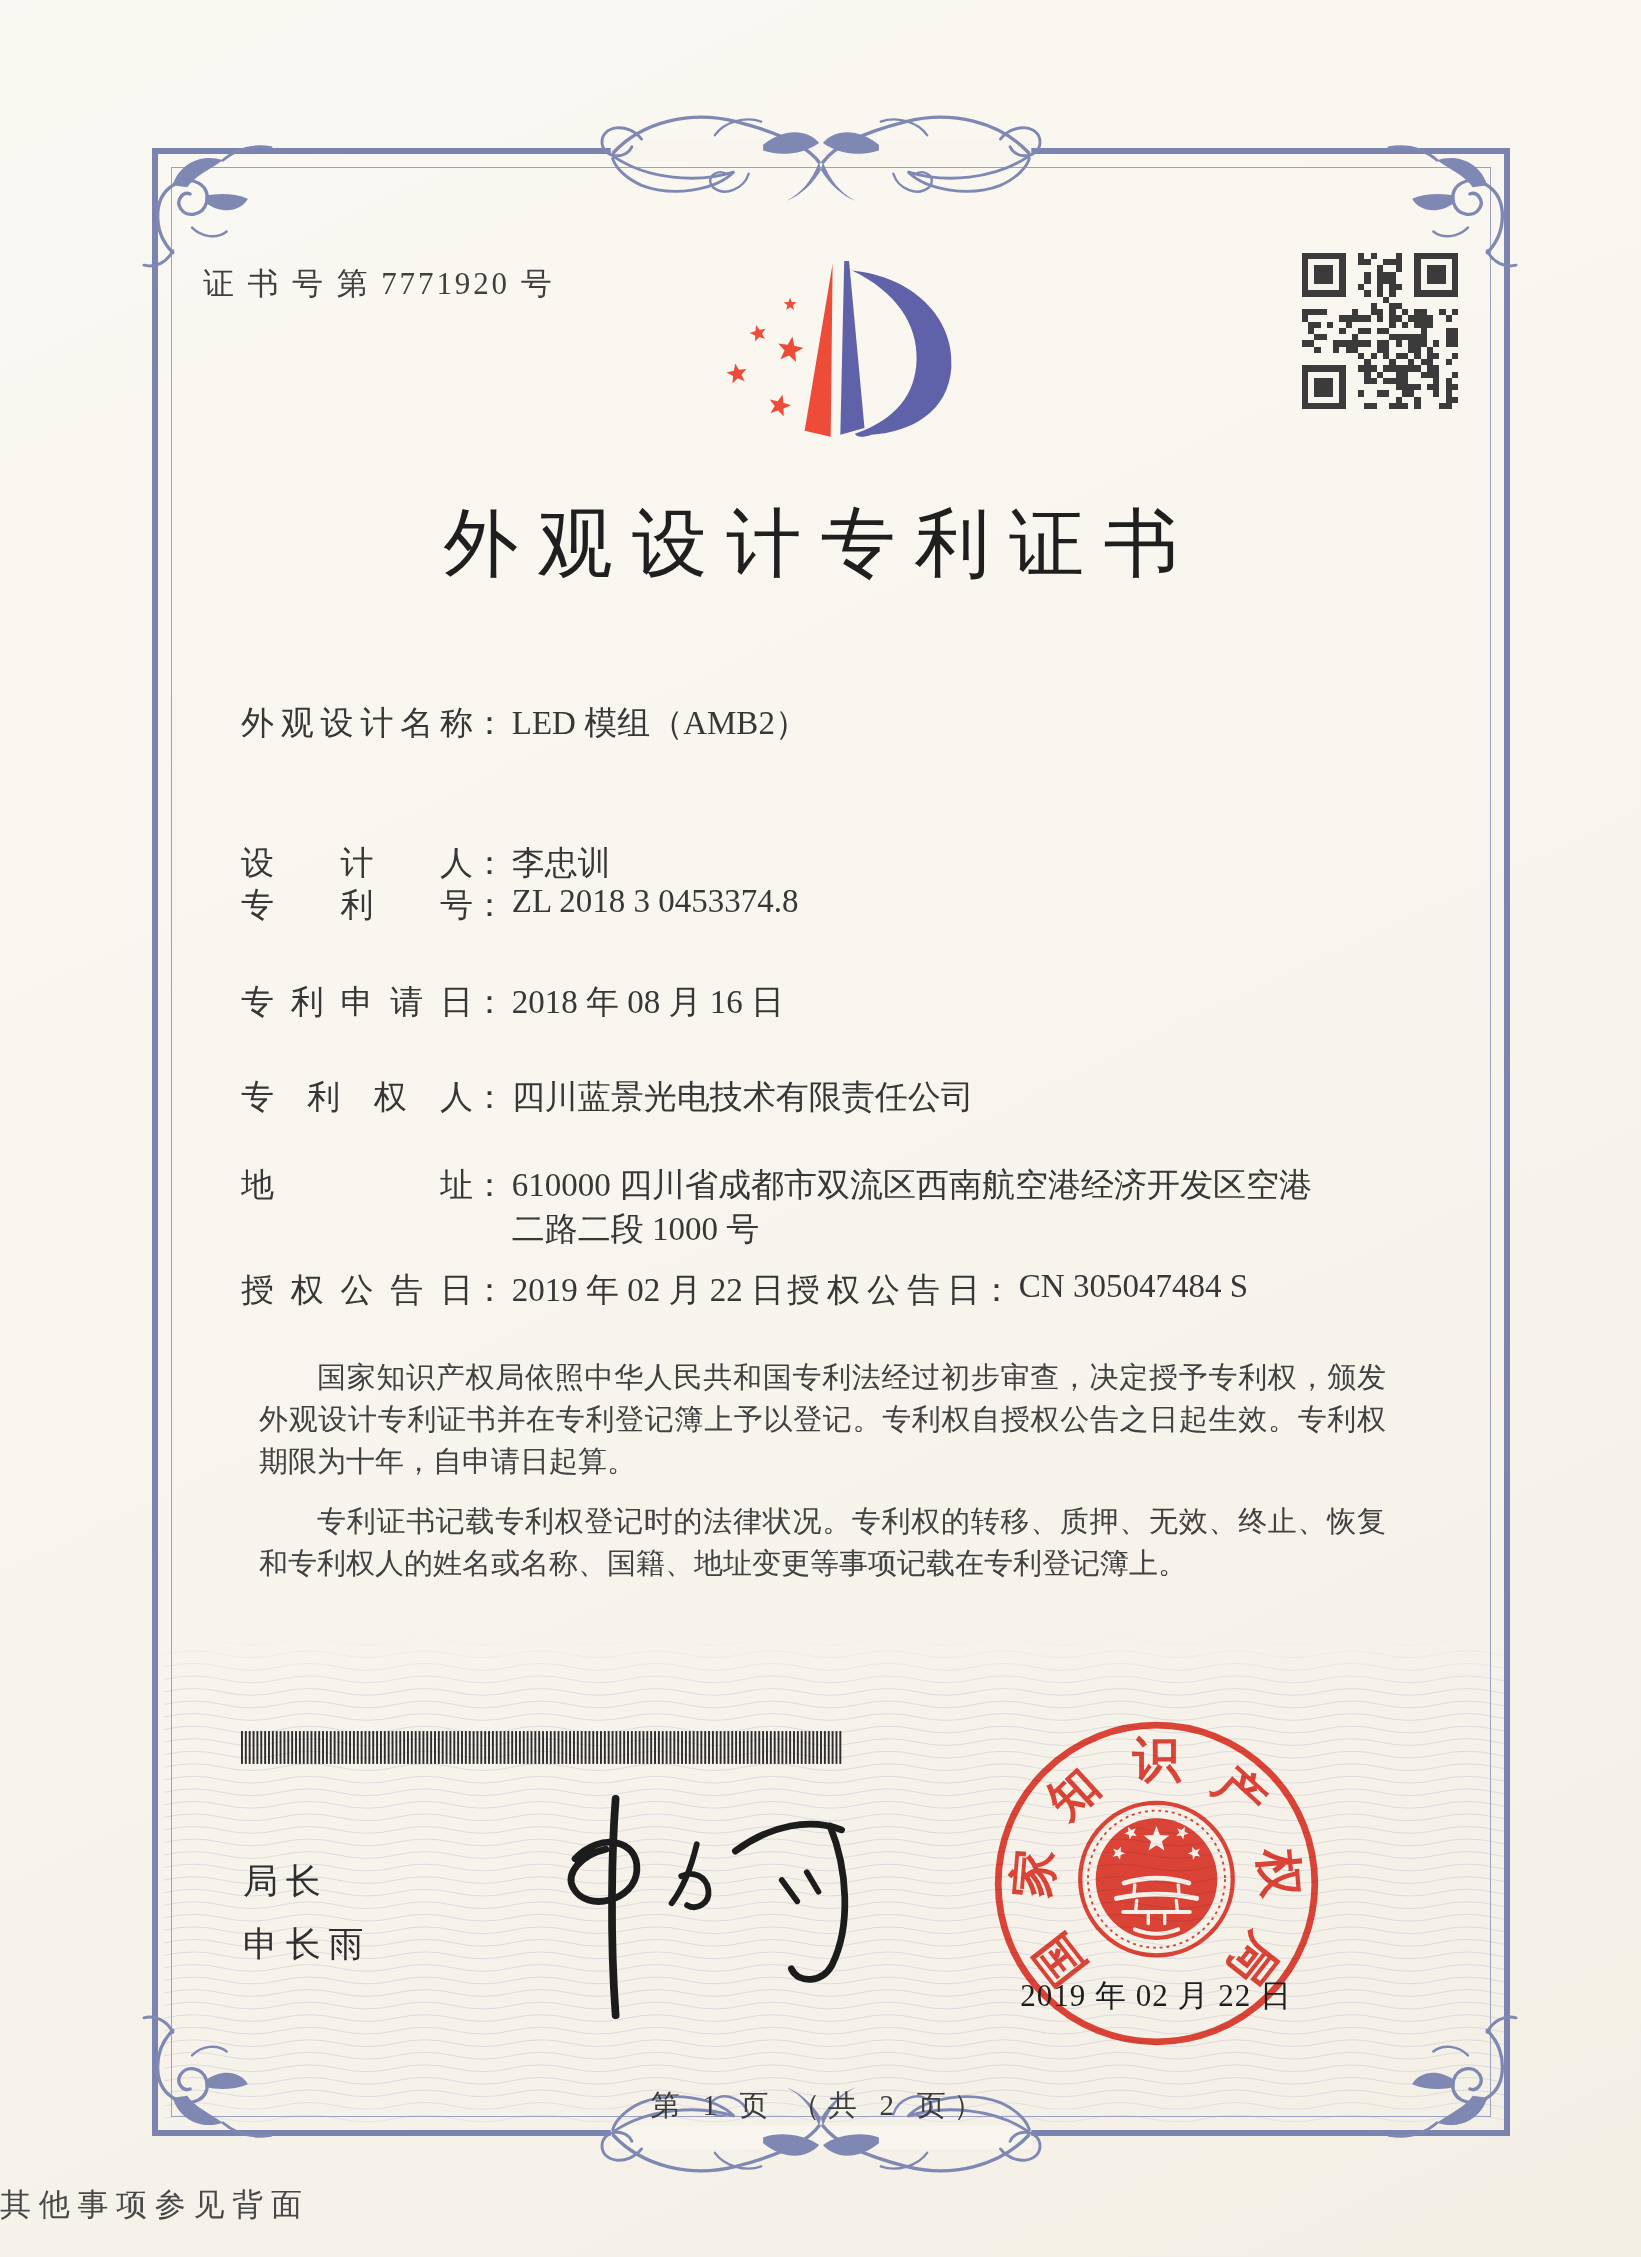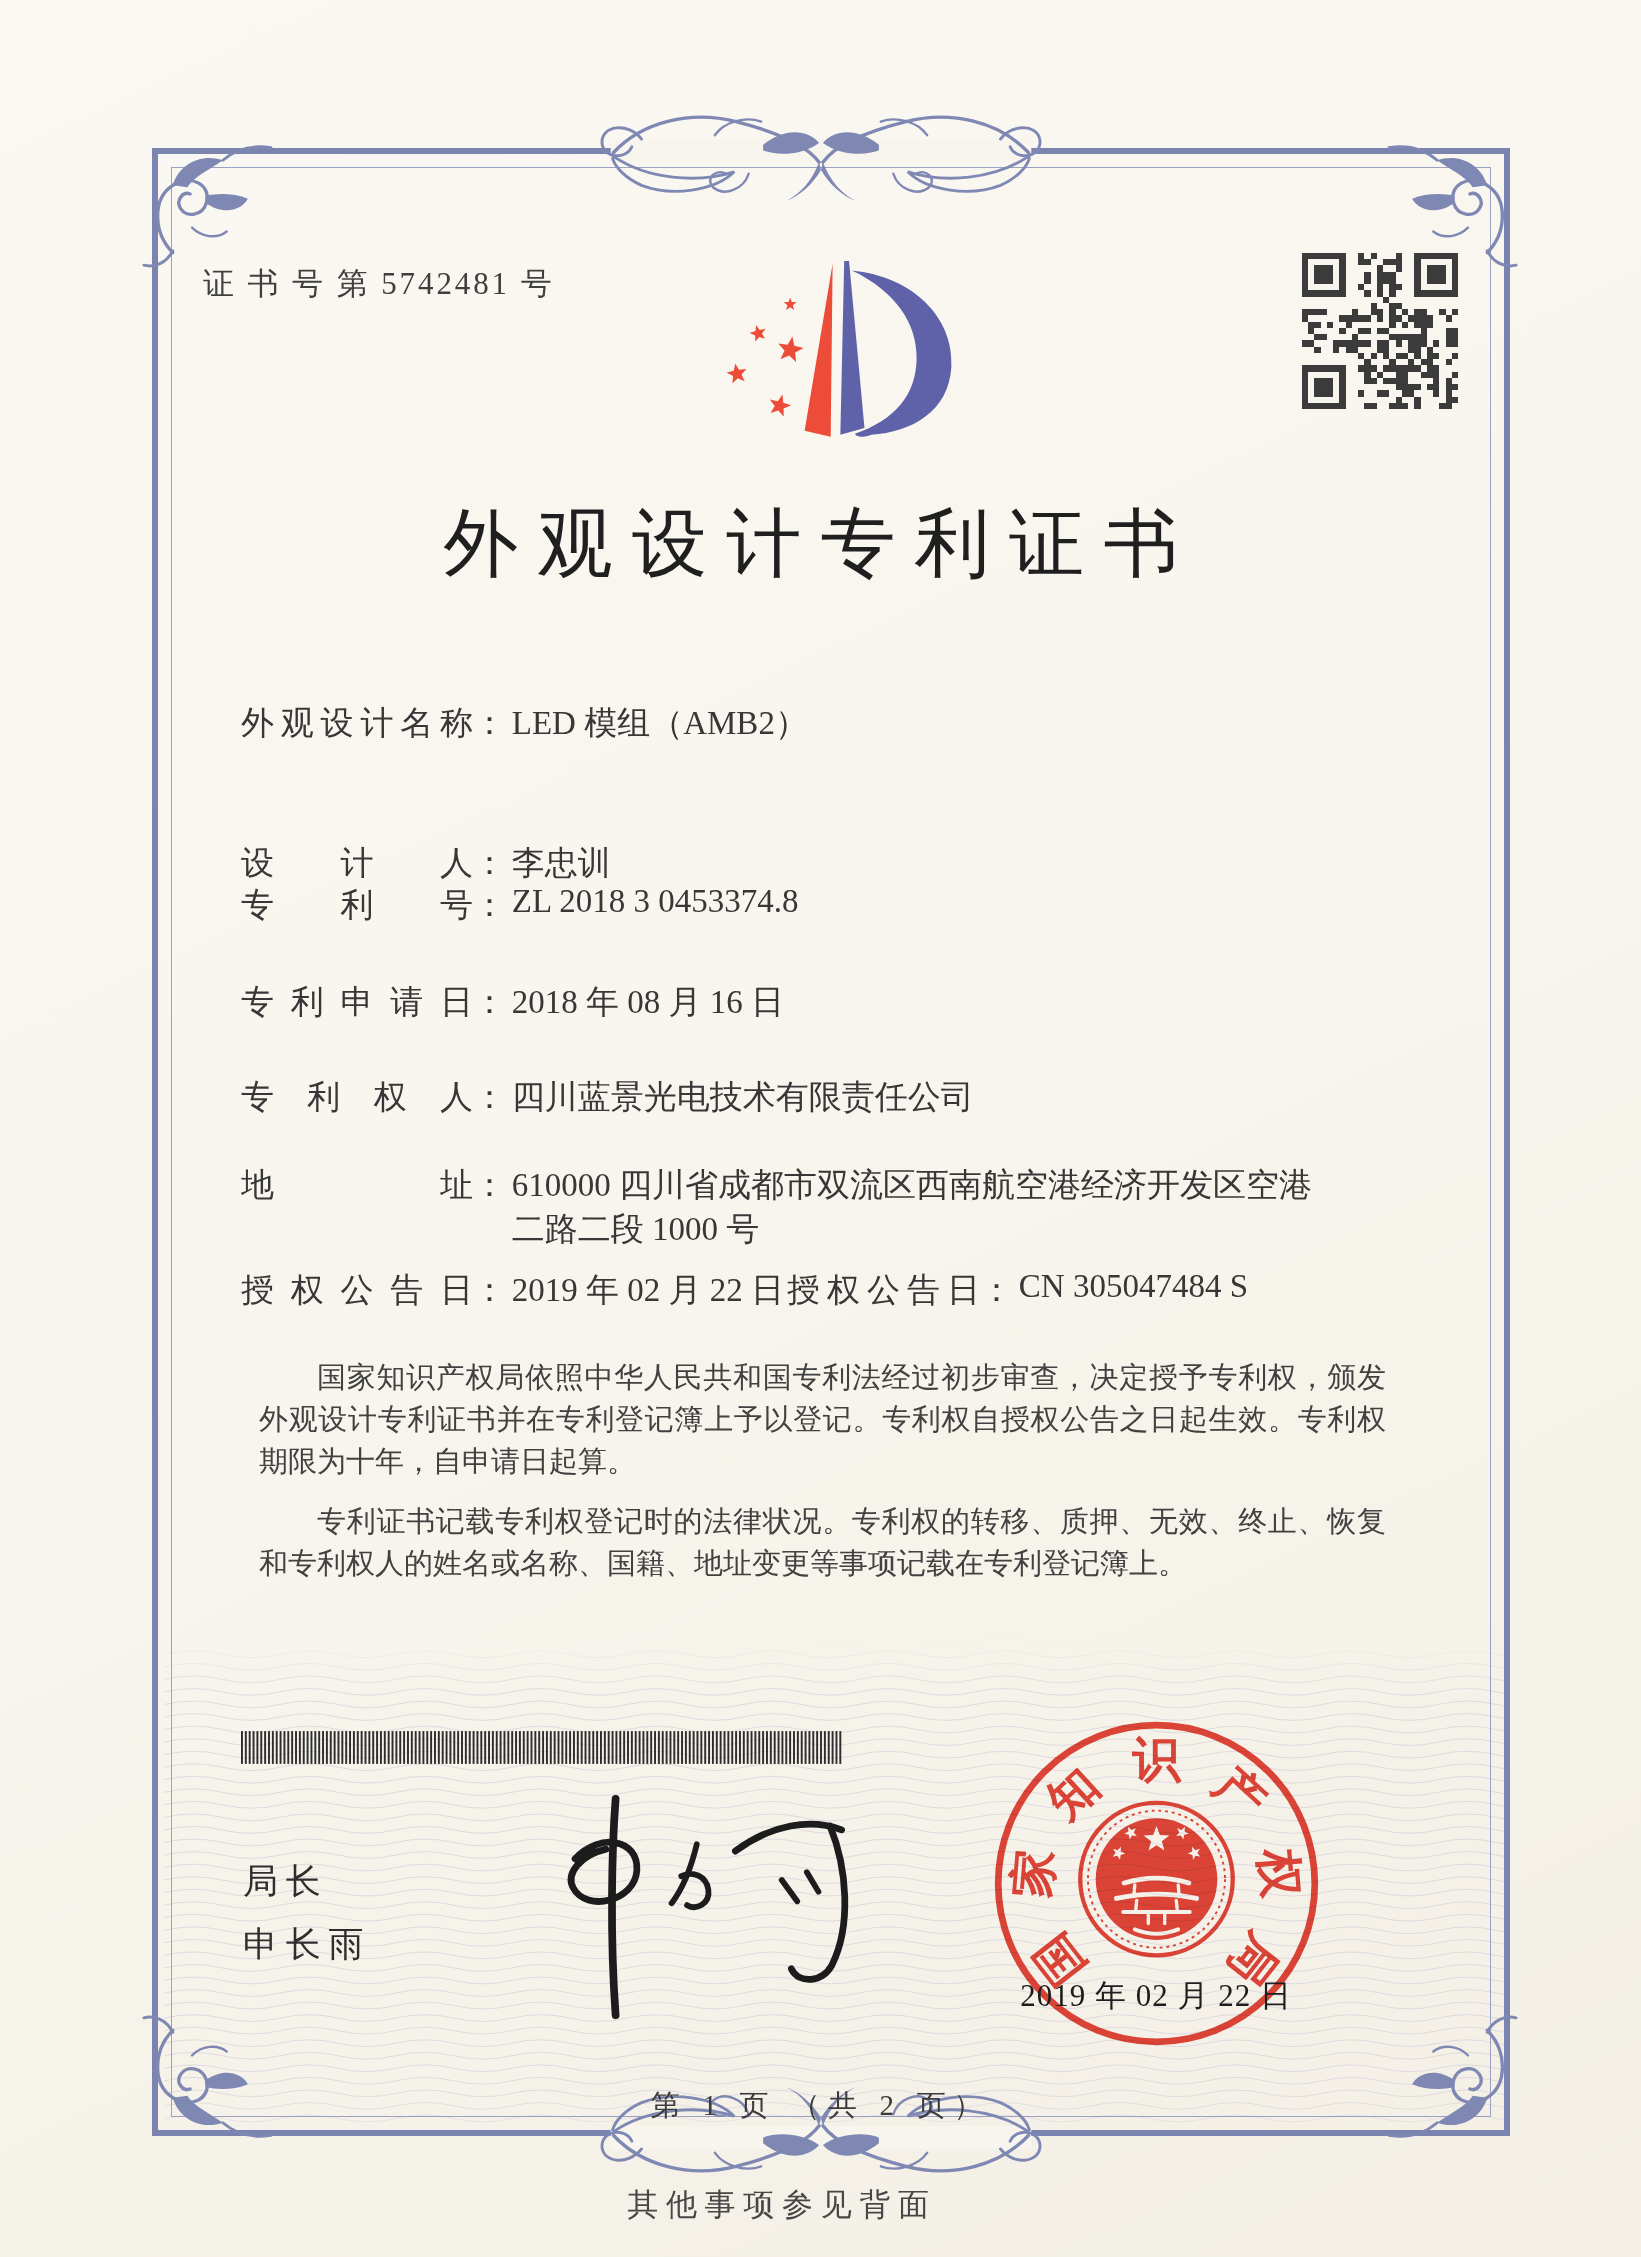--- a/index.html
+++ b/index.html
@@ -37,21 +37,21 @@
              mask-image:linear-gradient(rgba(0,0,0,0),#000 12%,#000 92%,rgba(0,0,0,.5))}
   #barcode-svg{position:absolute;left:241px;top:1731px;z-index:3}
   #sig-title{position:absolute;left:243px;top:1858px;font-size:35px;letter-spacing:7.7px;color:#2e2e2e;z-index:3}
   #sig-name{position:absolute;left:243px;top:1921px;font-size:35px;letter-spacing:7.7px;color:#2e2e2e;z-index:3}
   #signature-svg{position:absolute;left:492px;top:1791px;z-index:3}
   #seal-svg{position:absolute;left:990px;top:1717px;z-index:4;mix-blend-mode:multiply;opacity:.94}
   #seal-date{position:absolute;left:1004px;top:1975px;width:304px;text-align:center;font-size:31px;
              letter-spacing:1px;color:#1d1d1d;z-index:5;white-space:nowrap}
   #page-info{position:absolute;left:0;top:2086px;width:1641px;text-align:center;font-size:29px;
              letter-spacing:7.7px;color:#3b3b3b;z-index:3}
-  #back-note{position:absolute;left:0;top:2184px;width:1564px;text-align:center;font-size:31px;
+  #back-note{position:absolute;left:0;top:2184px;width:1564px;font-size:31px;
              letter-spacing:7.7px;color:#474747;z-index:3}
 </style>
 </head>
 <body>
 
 <div id="page">
 
   <svg width="0" height="0" style="position:absolute">
     <defs>
       <g id="scroll-half" stroke="#7f88b3" fill="none" stroke-linecap="round">
@@ -139,21 +139,21 @@
   <svg class="ornament" style="left:1364px;top:116px;transform:scaleY(-1)" width="154" height="154" viewBox="0 0 160 160">
       <use href="#corner-fl"></use>
     </svg>
   <svg class="ornament" style="left:142px;top:116px;transform:scale(-1,-1)" width="154" height="154" viewBox="0 0 160 160">
       <use href="#corner-fl"></use>
     </svg>
   <svg class="ornament" style="left:142px;top:2013px;transform:scaleX(-1)" width="154" height="154" viewBox="0 0 160 160">
       <use href="#corner-fl"></use>
     </svg>
 
-  <div id="cert-no">证 书 号 第 5742481 号</div>
+  <div id="cert-no">证 书 号 第 7771920 号</div>
 
   <svg id="logo-svg" width="290" height="251" viewBox="0 0 300 260">
     <g id="logo-stars" fill="#ed4c38">
         <polygon points="88.0,68.0 89.7,72.6 94.7,72.8 90.8,75.9 92.1,80.7 88.0,77.9 83.9,80.7 85.2,75.9 81.3,72.8 86.3,72.6"></polygon>
         <polygon points="52.7,96.3 56.4,101.5 62.5,100.1 58.8,105.2 62.0,110.7 56.0,108.7 51.8,113.4 51.8,107.1 46.0,104.5 52.1,102.6"></polygon>
         <polygon points="90.4,108.2 92.2,117.9 101.9,120.1 93.2,124.8 94.1,134.6 87.0,127.8 77.9,131.7 82.2,122.8 75.6,115.4 85.4,116.7"></polygon>
         <polygon points="31.1,136.2 35.0,142.8 42.7,141.8 37.6,147.6 40.9,154.6 33.8,151.5 28.2,156.9 28.9,149.2 22.1,145.5 29.7,143.8"></polygon>
         <polygon points="80.1,168.4 80.9,176.8 89.0,179.4 81.2,182.7 81.3,191.2 75.7,184.9 67.7,187.6 72.0,180.3 66.9,173.5 75.2,175.3"></polygon>
       </g>
     <path d="M132,33 L130,212 L103,206 Z" fill="#ed4c38"></path>

